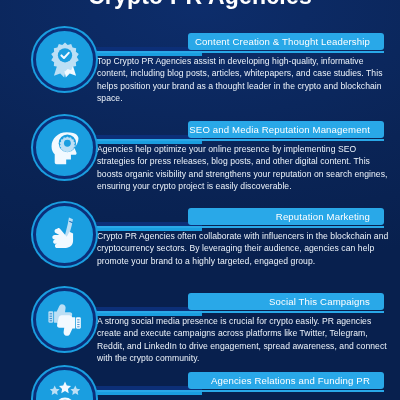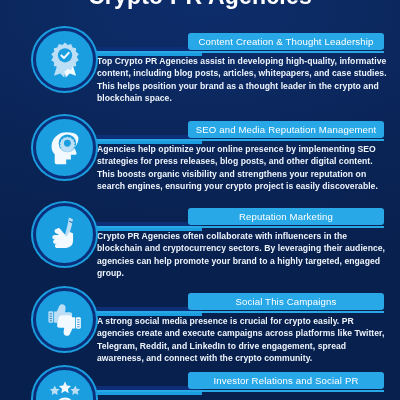--- a/index.html
+++ b/index.html
@@ -98,23 +98,23 @@
   .label-pill {
     position: absolute;
     top: 5px;
     left: 188px;
     width: 196px;
     height: 17px;
     background: #29a8e8;
     border-radius: 3px;
     display: flex;
     align-items: center;
-    justify-content: center;
+    justify-content: flex-end;
     box-sizing: border-box;
-    padding: 0 6px;
+    padding: 0 14px;
     z-index: 3;
   }
   .label-pill .label-text {
     font-size: 9.6px;
     color: #ffffff;
     font-weight: normal;
     letter-spacing: 0.15px;
     white-space: nowrap;
   }
   .label-underline {
@@ -130,21 +130,20 @@
   
   .body-text {
     position: absolute;
     top: 27px;
     left: 97px;
     width: 292px;
     font-size: 8.6px;
     line-height: 12.4px;
     color: #eef4fb;
     letter-spacing: 0.05px;
-    font-weight: bold;
   }
 
   .icon-sub { fill: #bcdff5; }
   .icon-main { fill: #f2f9ff; }
   .icon-line { stroke: #1a74c0; }
 </style>
 </head>
 <body>
 
 <div class="infographic">
@@ -245,19 +244,19 @@
       <svg width="38" height="38" viewBox="0 0 48 48">
         <path class="icon-main" d="M24 2 l2.3 4.9 5.3 .7 -3.9 3.7 1 5.3 -4.7-2.6 -4.7 2.6 1-5.3 -3.9-3.7 5.3-.7 Z"></path>
         <path class="icon-sub" d="M11 7 l1.9 4 4.3 .6 -3.2 3 .8 4.3 -3.8-2.1 -3.8 2.1 .8-4.3 -3.2-3 4.3-.6 Z"></path>
         <path class="icon-sub" d="M37 7 l1.9 4 4.3 .6 -3.2 3 .8 4.3 -3.8-2.1 -3.8 2.1 .8-4.3 -3.2-3 4.3-.6 Z"></path>
         <circle cx="24" cy="35" r="11.5" fill="none" stroke="#f2f9ff" stroke-width="2.6"></circle>
         <circle cx="24" cy="35" r="5" fill="#f2f9ff"></circle>
       </svg>
     </div>
 
     <div class="label-pill">
-      <span class="label-text">Investor Relations and Social PR</span>
+      <span class="label-text">Agencies Relations and Funding PR</span>
     </div>
     <div class="label-underline"></div>
     <div class="body-text"></div>
   </div>
 
 </div>
 
 </body></html>

